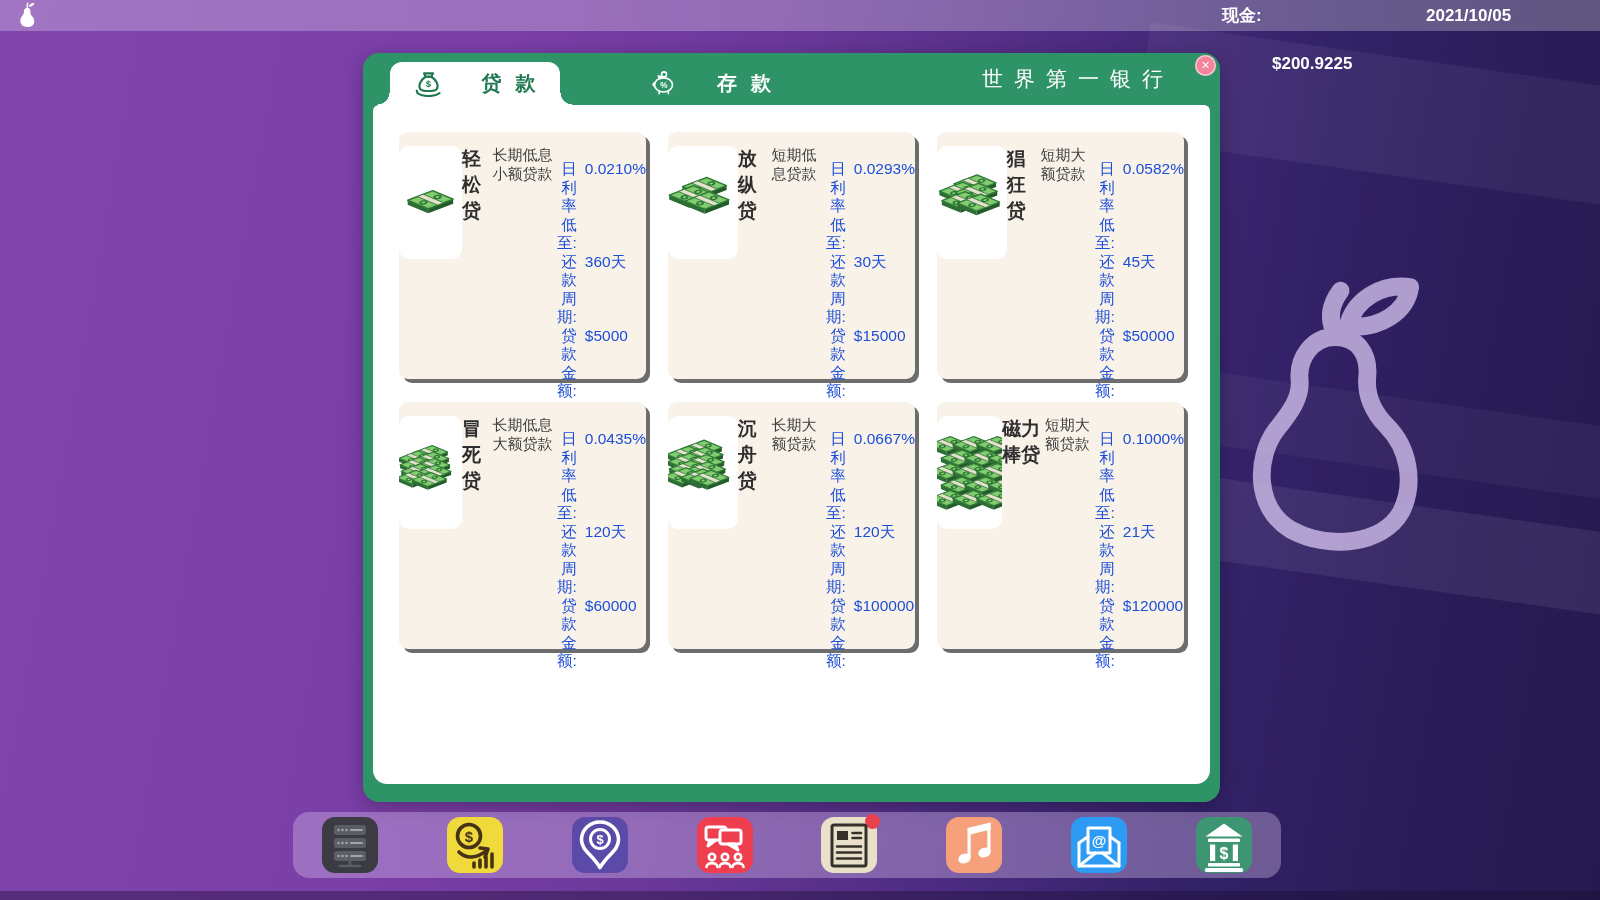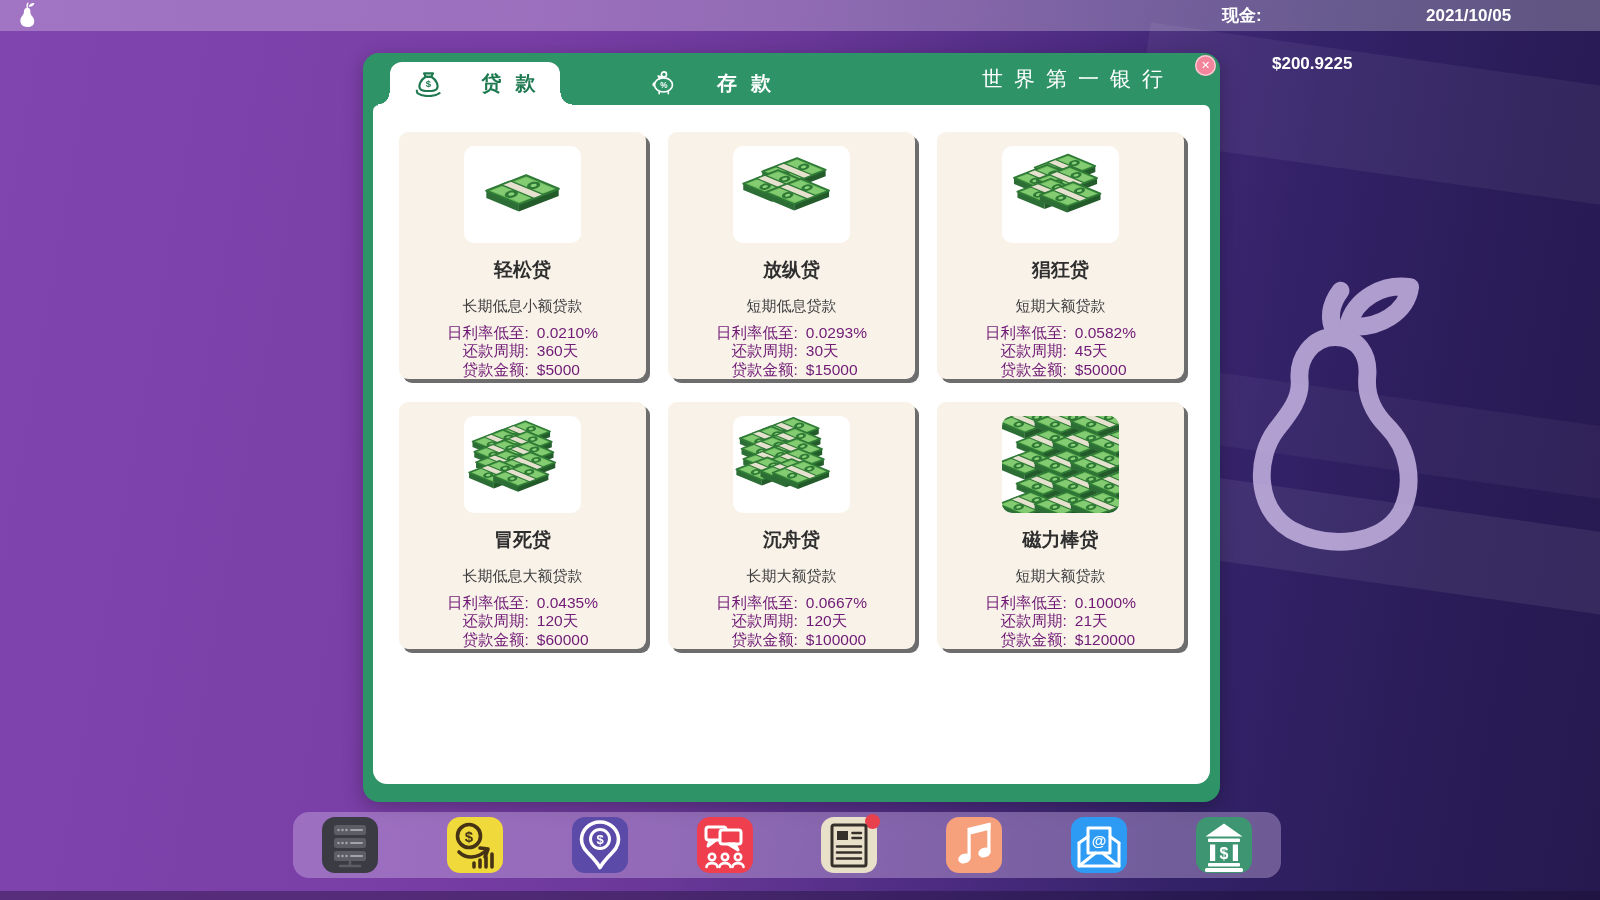--- a/index.html
+++ b/index.html
@@ -29,26 +29,26 @@
   .tab-active::after{content:"";position:absolute;right:-12px;bottom:0;width:12px;height:12px;
     background:radial-gradient(circle 12px at 100% 0,transparent 11px,#fff 11.5px);}
   .tab-inactive{position:absolute;left:287px;top:9px;height:43px;display:flex;align-items:center;gap:11px;color:#fff;font-size:20px;font-weight:bold;cursor:pointer;}
   .tab-label{letter-spacing:14px;margin-right:-14px;margin-left:29px;}
   .tab-ico{width:27px;height:27px;display:inline-block;}
   .dialog-title{position:absolute;right:57px;top:0;height:52px;line-height:52px;color:#fff;font-size:21px;font-weight:normal;letter-spacing:11px;margin-right:-11px;}
   .close-btn{position:absolute;top:2px;right:4px;width:21px;height:21px;border-radius:50%;background:#F2849B;color:#fff;
     font-size:11px;font-weight:bold;display:flex;align-items:center;justify-content:center;box-shadow:inset 0 0 0 1.5px rgba(255,255,255,0.55);cursor:pointer;z-index:3;}
   
   .cards{position:absolute;left:26px;top:27px;display:grid;grid-template-columns:repeat(3,247px);grid-auto-rows:247px;column-gap:22px;row-gap:23px;}
-  .card{background:#F8F2E9;border-radius:9px;box-shadow:4px 4px 0 rgba(77,77,77,0.82);display:flex;flex-direction:column;align-items:center;cursor:pointer;}
+  .card{background:#F8F2E9;border-radius:9px;box-shadow:4px 4px 0 rgba(77,77,77,0.82);display:flex;flex-direction:row;cursor:pointer;}
   .icon-box{margin-top:14px;width:117px;height:113px;background:#fff;border-radius:10px;overflow:hidden;}
   .pile{width:100%;height:100%;display:block;}
   .card-title{margin-top:14px;font-size:19px;font-weight:bold;color:#2e2e2e;}
   .card-sub{margin-top:14px;font-size:15px;color:#3f3f3f;}
-  .card-stats{margin-top:8px;display:grid;grid-template-columns:auto auto;column-gap:8px;font-size:15.5px;line-height:18.5px;color:#701a75;}
+  .card-stats{margin-top:28px;display:grid;grid-template-columns:auto auto;column-gap:8px;font-size:15.5px;line-height:18.5px;color:#1d4ed8;}
   .sl{text-align:right;} .sv{text-align:left;}
   
   .dock{position:absolute;left:293px;top:812px;width:988px;height:66px;background:rgba(213,190,233,0.38);border-radius:16px;
     display:flex;align-items:center;justify-content:space-between;padding:0 29px;box-sizing:border-box;}
   .dock-item{position:relative;width:56px;height:56px;border-radius:13px;cursor:pointer;}
   .dock-item svg{position:absolute;inset:0;width:56px;height:56px;}
   .badge{position:absolute;top:-3px;right:-3px;width:15px;height:15px;border-radius:50%;background:#E8404D;display:none;}
   .badge.on{display:block;}
 </style>
 </head>

